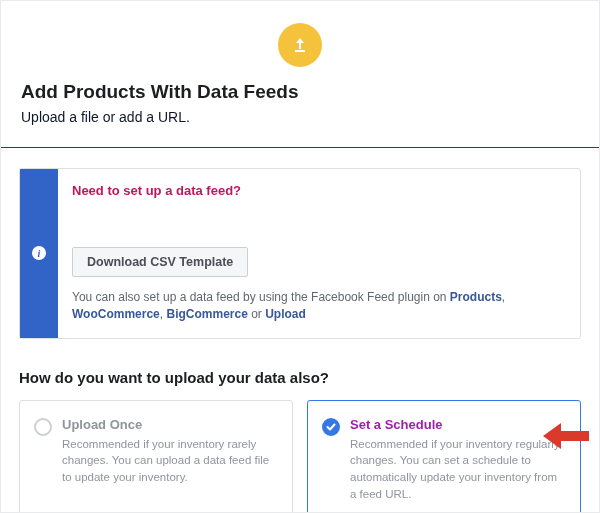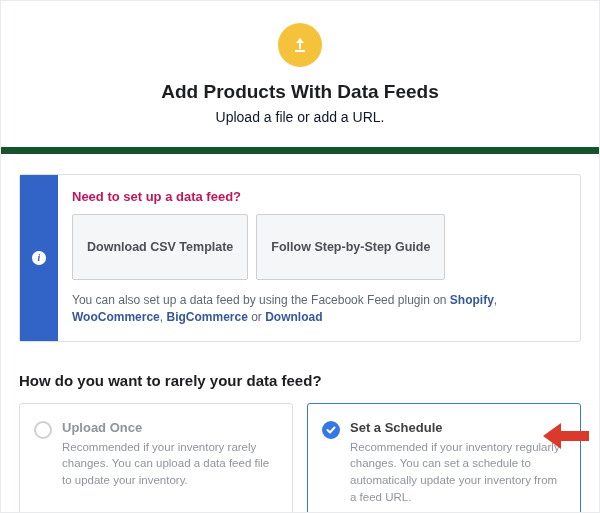--- a/index.html
+++ b/index.html
@@ -6,23 +6,23 @@
     body {
       font-family: -apple-system, BlinkMacSystemFont, "Segoe UI", Helvetica, Arial, sans-serif;
       background: #fff;
       width: 600px;
       height: 513px;
       position: relative;
       color: #1c1e21;
       border: 1px solid #e9eaeb;
     }
     .header {
-      text-align: center;
+      text-align: left;
       padding: 22px 20px 22px;
-      border-bottom: 7px solid #14532d;
+      border-bottom: 1px solid #14532d;
     }
     .upload-icon-circle {
       width: 44px;
       height: 44px;
       border-radius: 50%;
       background: #f5c33b;
       margin: 0 auto 14px;
       display: flex;
       align-items: center;
       justify-content: center;
@@ -82,26 +82,27 @@
     }
     .button-row {
       display: flex;
       gap: 8px;
       margin-bottom: 12px;
     }
     .btn {
       background: #f5f6f7;
       border: 1px solid #ccd0d5;
       border-radius: 2px;
-      padding: 25px 14px;
+      padding: 7px 14px;
       font-size: 12.5px;
       font-weight: 600;
       color: #4b4f56;
       cursor: pointer;
       font-family: inherit;
+      margin-top: 39px;
     }
     .info-text {
       font-size: 12px;
       color: #616770;
       line-height: 1.45;
     }
     .info-text a {
       color: #385898;
       font-weight: 700;
       text-decoration: none;
@@ -143,21 +144,21 @@
     }
     .radio.checked {
       border-color: #3578e5;
       background: #3578e5;
     }
     .radio.checked svg { display: block; }
     .option-body { flex: 1; }
     .option-title {
       font-size: 13px;
       font-weight: 700;
-      color: #404040;
+      color: #a21caf;
       margin-bottom: 4px;
     }
     .option-card:not(.selected) .option-title { color: #90949c; }
     .option-desc {
       font-size: 11.5px;
       color: #90949c;
       line-height: 1.45;
     }
     .arrow {
       position: absolute;
@@ -182,29 +183,28 @@
 <div class="content">
 
   <div class="info-box">
     <div class="info-box-strip">
       <div class="info-icon">i</div>
     </div>
     <div class="info-box-body">
       <div class="info-title">Need to set up a data feed?</div>
       <div class="button-row">
         <button class="btn">Download CSV Template</button>
-        <button class="btn">Follow Step-by-Step Guide</button>
       </div>
       <div class="info-text">
-        <span>You can also set up a data feed by using the Facebook Feed plugin on </span><a href="#">Shopify</a><span>, </span><a href="#">WooCommerce</a><span>, </span><a href="#">BigCommerce</a><span> or </span><a href="#">Download</a>
+        <span>You can also set up a data feed by using the Facebook Feed plugin on </span><a href="#">Products</a><span>, </span><a href="#">WooCommerce</a><span>, </span><a href="#">BigCommerce</a><span> or </span><a href="#">Upload</a>
       </div>
     </div>
   </div>
 
-  <div class="section-title">How do you want to rarely your data feed?</div>
+  <div class="section-title">How do you want to upload your data also?</div>
 
   <div class="options">
     <div class="option-card">
       <div class="radio"></div>
       <div class="option-body">
         <div class="option-title">Upload Once</div>
         <div class="option-desc">Recommended if your inventory rarely changes. You can upload a data feed file to update your inventory.</div>
       </div>
     </div>
     <div class="option-card selected">

